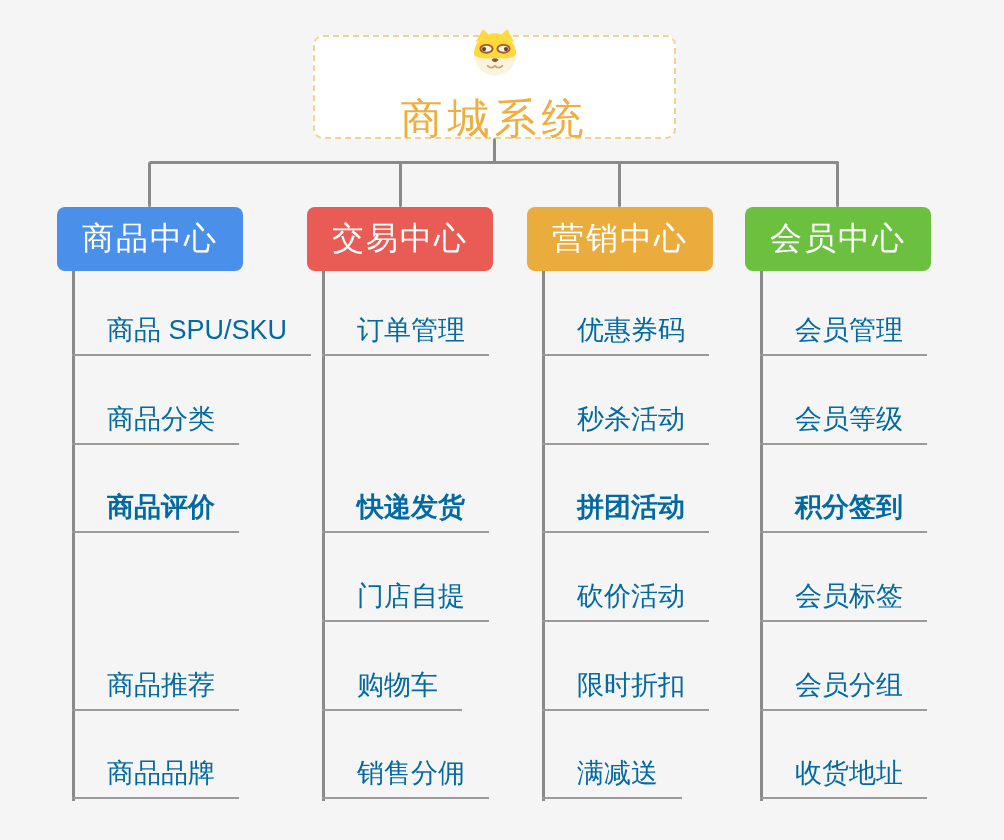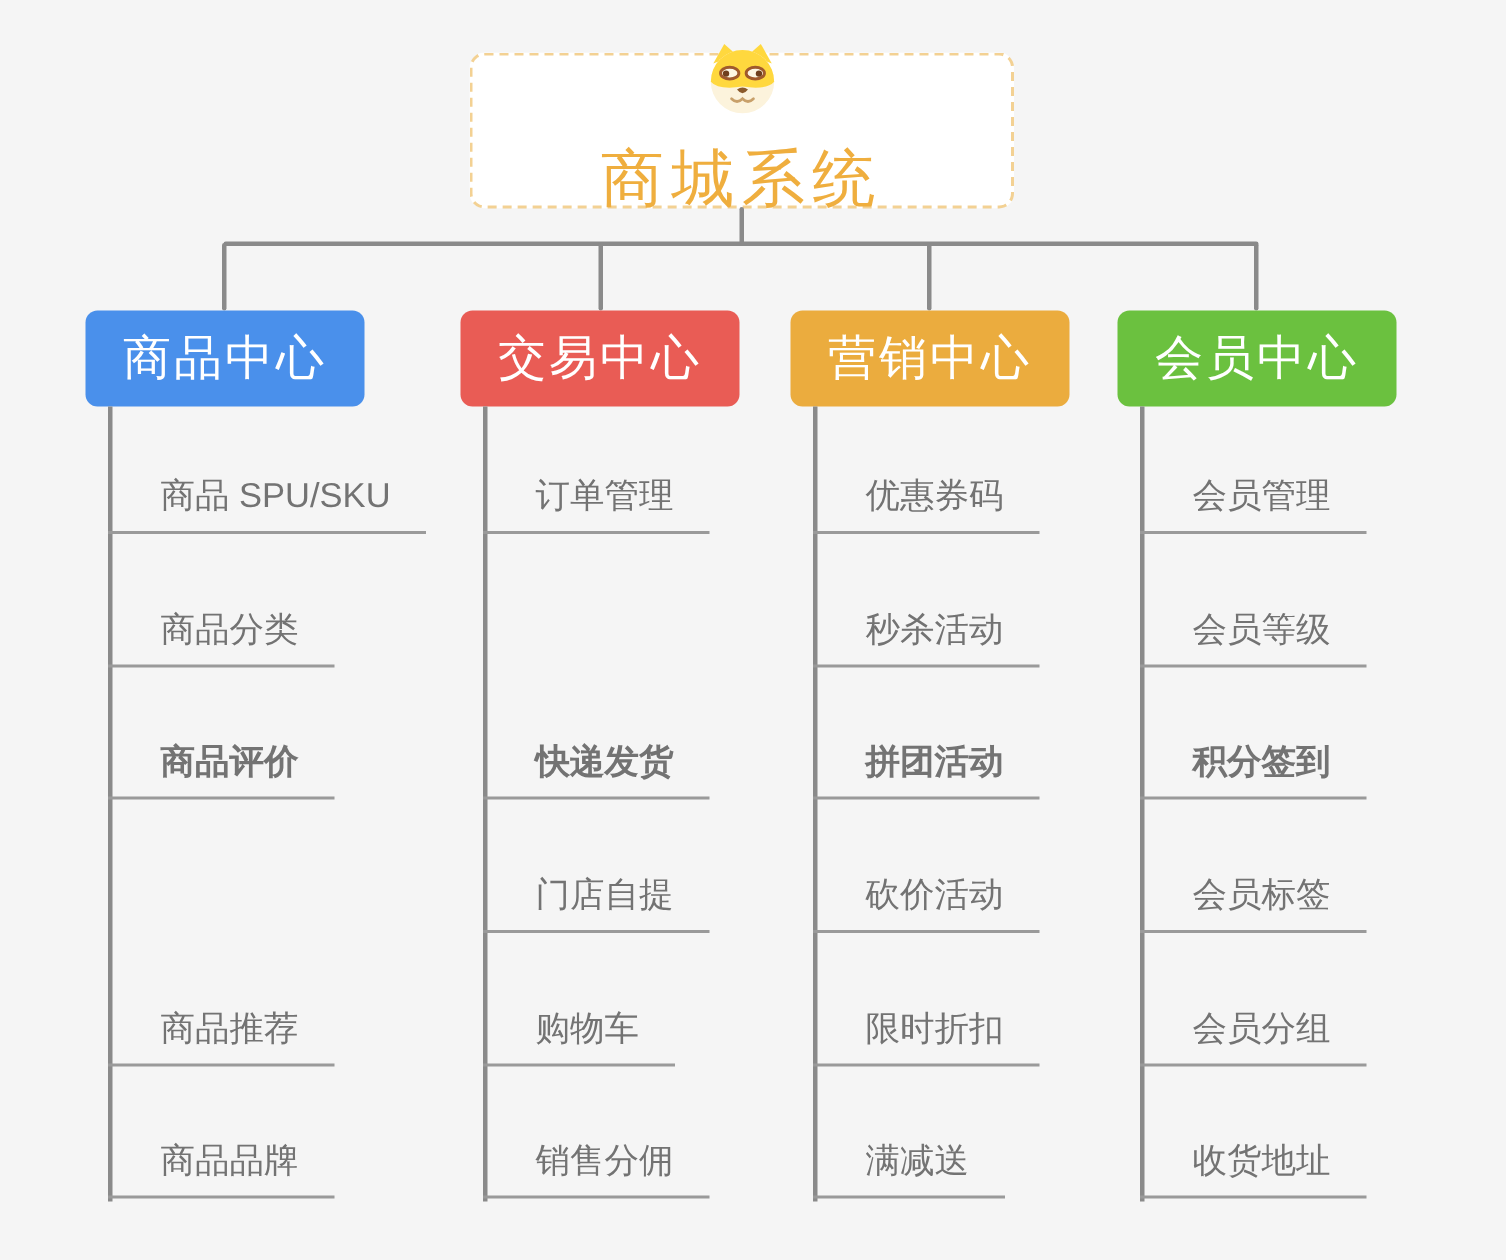--- a/index.html
+++ b/index.html
@@ -86,23 +86,23 @@
     width: 3px;
     height: 530px;
     background: #8a8a8a;
   }
 
   .leaf {
     position: absolute;
     left: 15px;
     padding: 0 24px 7px 35px;
     border-bottom: 2px solid #9a9a9a;
-    font-size: 23px;
+    font-size: 27px;
     line-height: 33px;
-    color: #737373;
+    color: #0369a1;
     white-space: nowrap;
     cursor: pointer;
   }
   .leaf.l0 { top: 107px; }
   .leaf.l1 { top: 196px; }
   .leaf.l2 { top: 284px; font-weight: bold; }
   .leaf.l3 { top: 373px; }
   .leaf.l4 { top: 462px; }
   .leaf.l5 { top: 550px; }
 </style>

